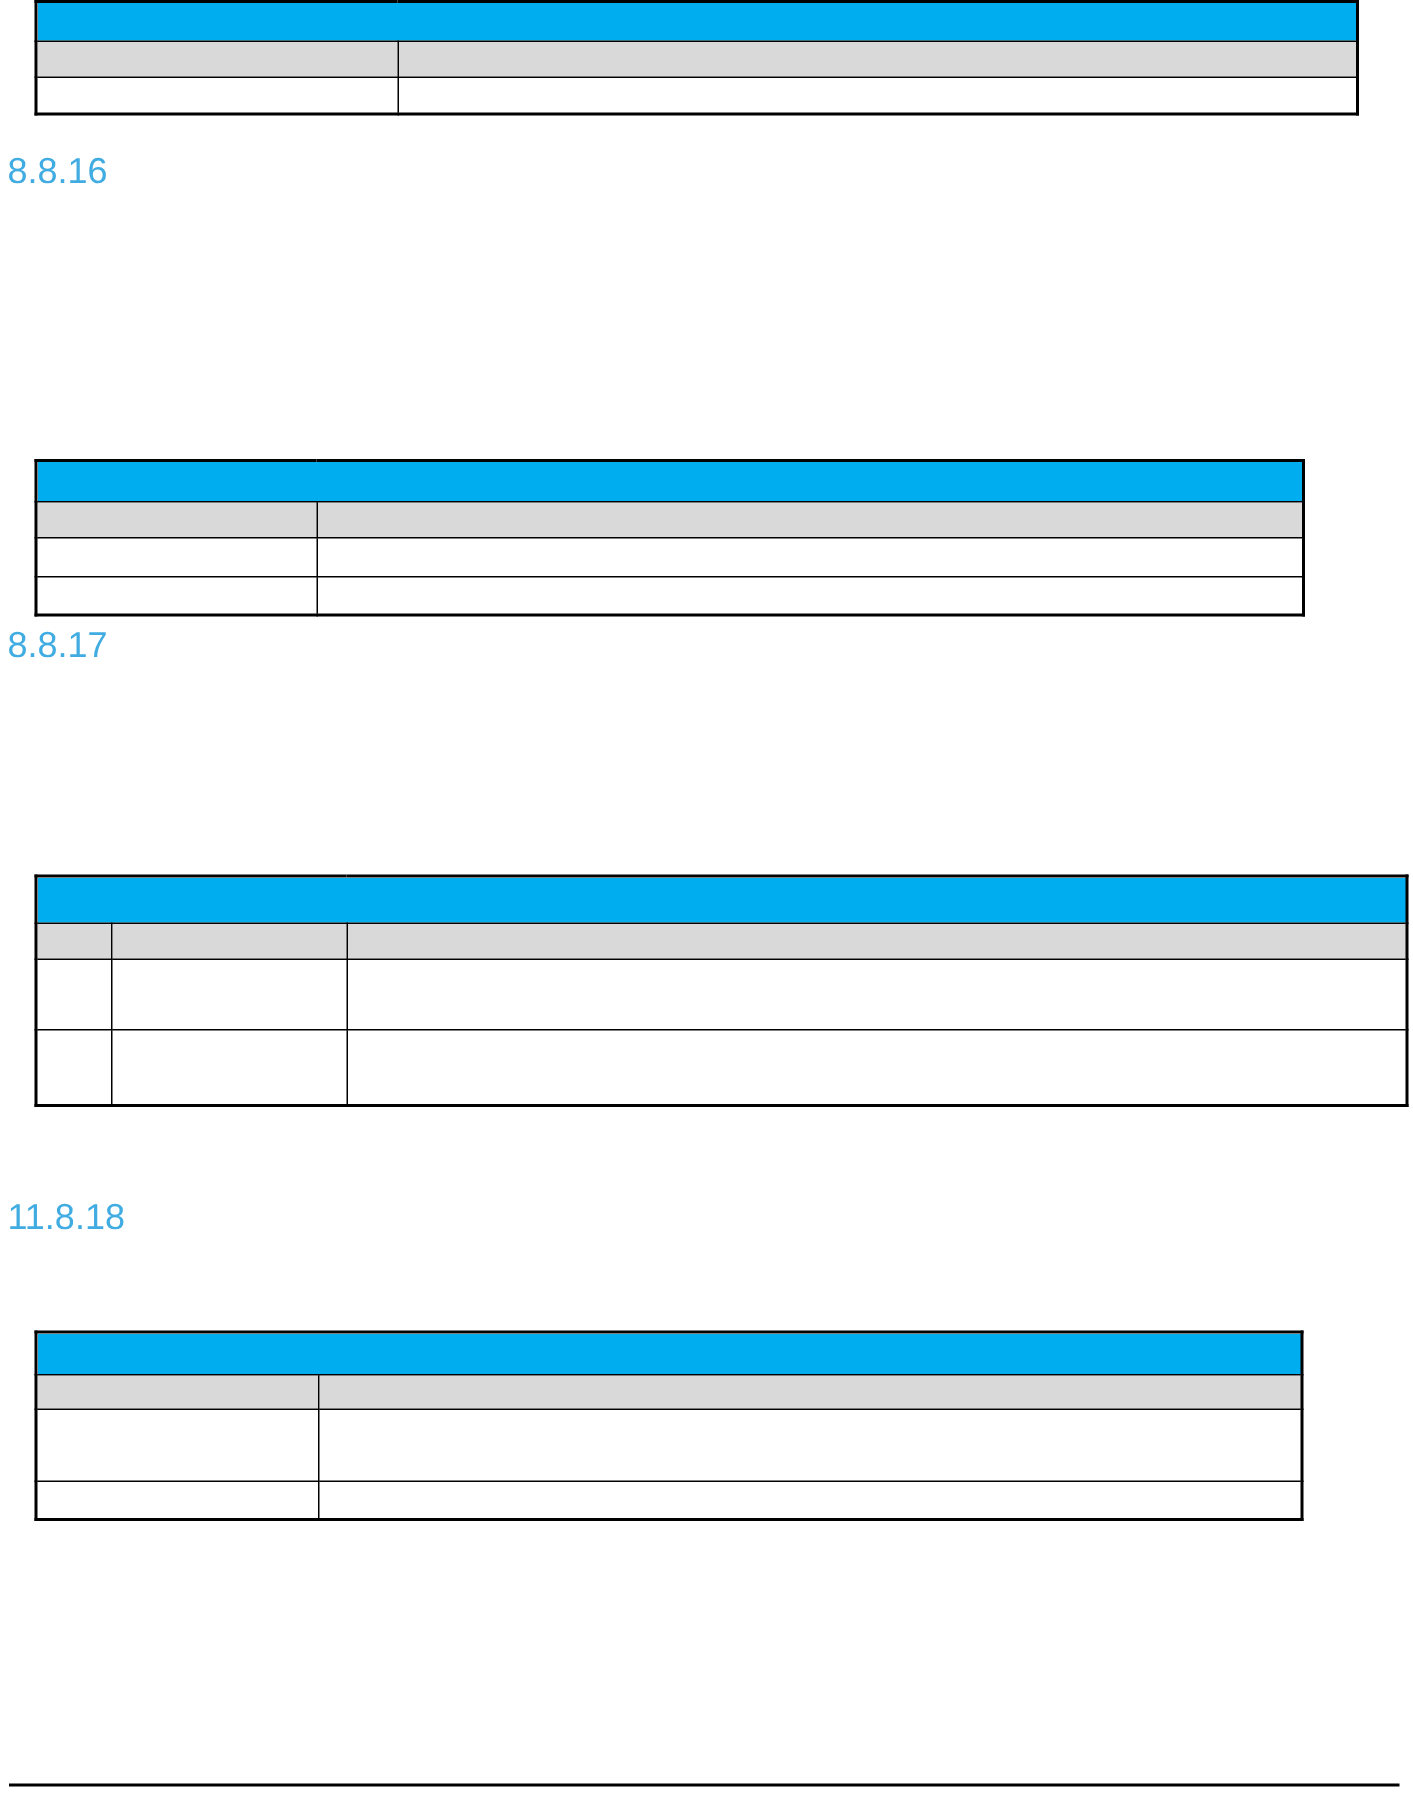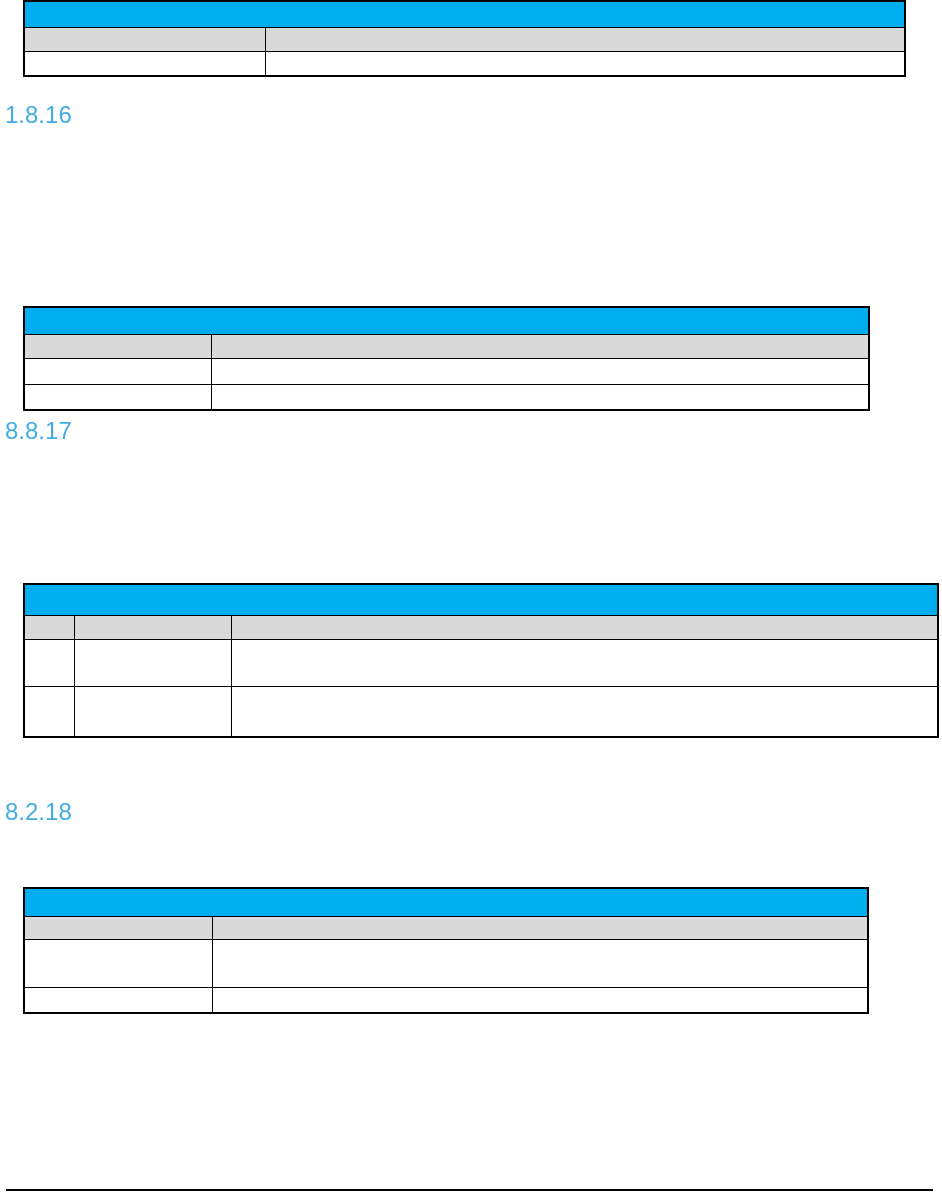--- a/index.html
+++ b/index.html
@@ -96,21 +96,21 @@
       <td class="sub"></td>
       <td class="sub"></td>
     </tr>
     <tr class="r-b1">
       <td class="body"></td>
       <td class="body"></td>
     </tr>
   </tbody>
     </table>
 
-  <div id="h1" class="heading">1.8.16</div>
+  <div id="h1" class="heading">8.8.16</div>
 
   <table id="t2" class="doc-table">
     <colgroup>
         <col style="width:187px">
         <col style="width:658px">
       </colgroup>
     <tbody>
         <tr class="r-hdr">
       <td class="hdr" colspan="2"></td>
     </tr>
@@ -152,21 +152,21 @@
       <td class="body"></td>
     </tr>
     <tr class="r-b2">
       <td class="body"></td>
       <td class="body"></td>
       <td class="body"></td>
     </tr>
   </tbody>
     </table>
 
-  <div id="h3" class="heading">8.2.18</div>
+  <div id="h3" class="heading">11.8.18</div>
 
   <table id="t4" class="doc-table">
     <colgroup>
         <col style="width:188px">
         <col style="width:656px">
       </colgroup>
     <tbody>
         <tr class="r-hdr">
       <td class="hdr" colspan="2"></td>
     </tr>

